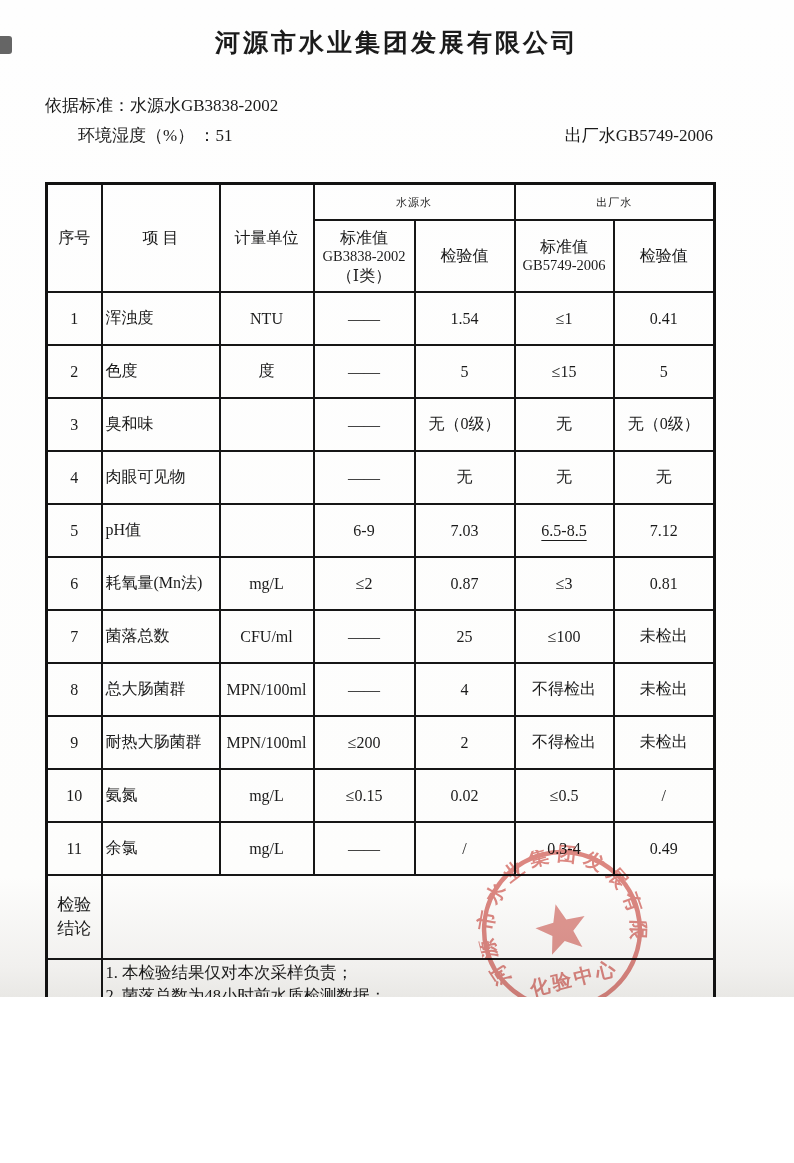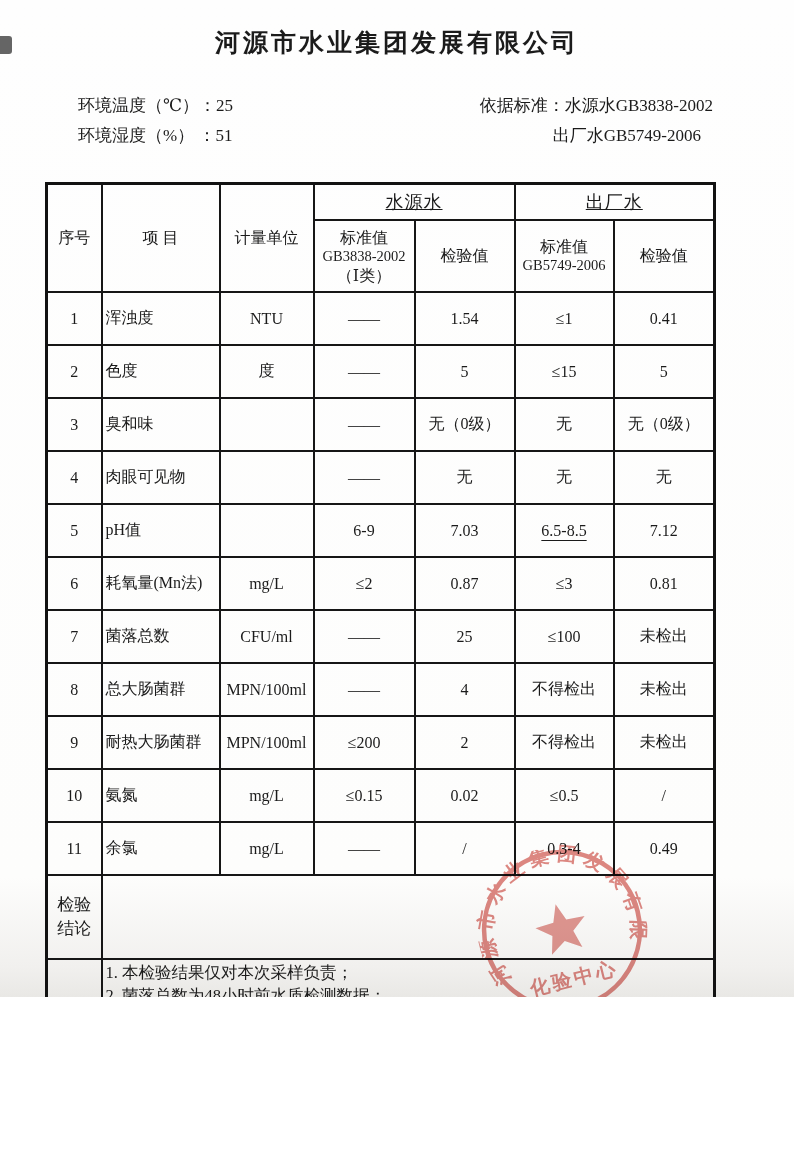--- a/index.html
+++ b/index.html
@@ -23,32 +23,32 @@
   .rtitle{
     position:absolute;top:63px;left:0;width:100%;text-align:center;
     font-size:20px;letter-spacing:2px;
   }
   .info{
     position:absolute;left:45px;top:94px;width:668px;font-size:17px;
   }
   .info .row{display:flex;justify-content:space-between;margin-bottom:7px;line-height:23px;}
   .info .left{padding-left:33px;}
   .info .right{text-align:right;}
-  .info .row3 .right{margin-right:12px;}
+  .info .row3 .right{}
   table.report{
     position:absolute;left:45px;top:182px;width:668px;
     border-collapse:collapse;table-layout:fixed;
     font-size:16px;text-align:center;
   }
   table.report td,table.report th{
     border:2px solid #161616;padding:0 3px;font-weight:normal;
     overflow:hidden;
   }
   table.report{border:3px solid #121212;}
-  th.group{height:34px;font-size:18px;letter-spacing:1px;text-decoration:underline;}
+  th.group{height:34px;font-size:11px;letter-spacing:1px;}
   tr.subhead th{height:70px;}
   .stdhdr{font-size:14.5px;line-height:19px;}
   .stdhdr .big{font-size:16px;}
   tr.body-row td{height:51px;}
   td.item-cell{text-align:left;padding-left:9px;}
   td.concl-cell{height:82px;font-size:17px;line-height:24px;}
   td.remarks-label{font-size:17px;}
   td.remarks-cell{
     text-align:left;padding:6px 4px 6px 8px;font-size:16.5px;line-height:23px;height:94px;
   }
@@ -71,21 +71,20 @@
 <body>
 
 <div class="page">
 
   <div class="smudge"></div>
 
   <div class="company">河源市水业集团发展有限公司</div>
 
   <div class="info">
     <div class="row row2">
-      <span class="left"><span>环境温度（℃）：</span><span>25</span></span>
       <span class="right"><span>依据标准：</span><span>水源水GB3838-2002</span></span>
     </div>
     <div class="row row3">
       <span class="left"><span>环境湿度（%） ：</span><span>51</span></span>
       <span class="right">出厂水GB5749-2006</span>
     </div>
   </div>
 
   <table class="report">
     <colgroup>

